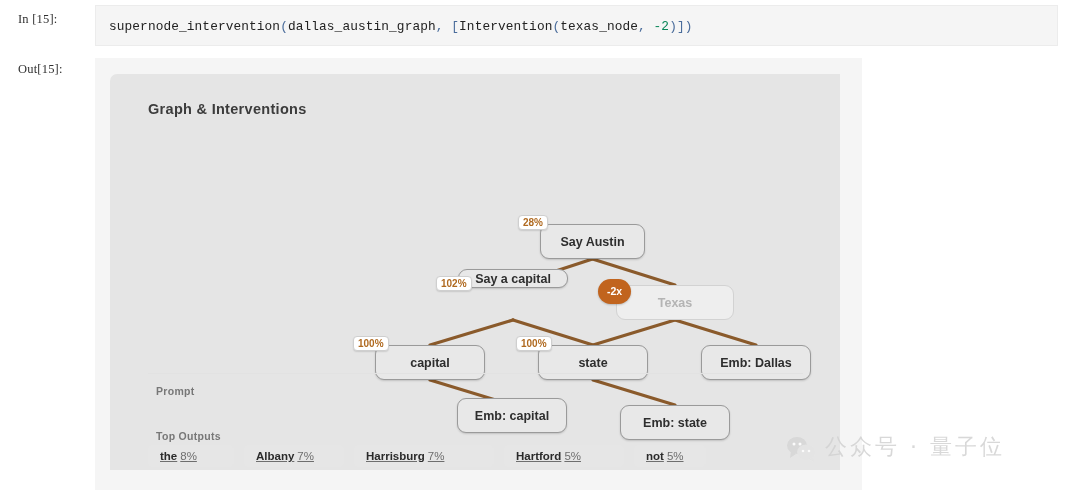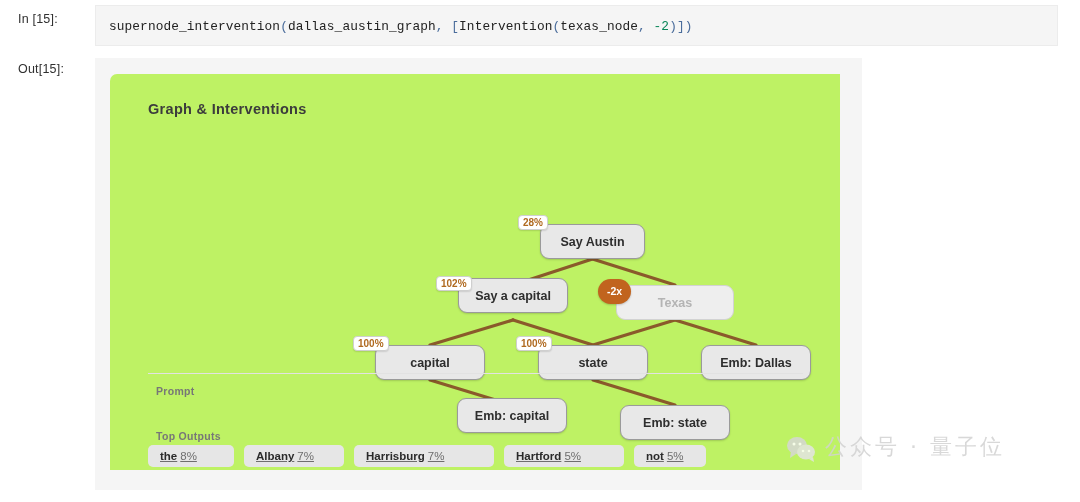--- a/index.html
+++ b/index.html
@@ -12,21 +12,21 @@
     height: 502px;
     position: relative;
     overflow: hidden;
     font-family: "Liberation Sans", sans-serif;
     -webkit-font-smoothing: antialiased;
   }
 
   
   .prompt {
     position: absolute;
-    font-family: Liberation Sans, sans-serif;
+    font-family: Liberation Serif, serif;
     font-size: 12.5px;
     color: #303030;
     letter-spacing: 0.2px;
     white-space: nowrap;
   }
   #in-prompt  { left: 18px; top: 12px; }
   #out-prompt { left: 18px; top: 62px; }
 
   
   #input-cell {
@@ -60,21 +60,21 @@
     width: 767px;
     height: 432px;
     background: #f5f5f5;
   }
   #result-card {
     position: absolute;
     left: 110px;
     top: 74px;
     width: 730px;
     height: 396px;
-    background: #bef264;
+    background: #e5e5e5;
     border-radius: 7px 0 0 0;
     overflow: hidden;
   }
   #card-title {
     position: absolute;
     left: 38px;
     top: 27px;
     font-size: 14.5px;
     font-weight: bold;
     color: #3c3c3c;
@@ -239,21 +239,21 @@
         <line x1="565" y1="246" x2="483" y2="271" stroke="#8a5a2b" stroke-width="3.2" stroke-linecap="round"></line>
         <line x1="565" y1="246" x2="646" y2="271" stroke="#8a5a2b" stroke-width="3.2" stroke-linecap="round"></line>
         <line x1="320" y1="306" x2="402" y2="331" stroke="#8a5a2b" stroke-width="3.2" stroke-linecap="round"></line>
         <line x1="483" y1="306" x2="565" y2="331" stroke="#8a5a2b" stroke-width="3.2" stroke-linecap="round"></line>
       </svg>
 
   <div class="node" style="left: 430px; top: 150px; width: 105px; height: 35px;">
         <span>Say Austin</span>
       </div>
       <div class="badge" style="left: 408px; top: 141px;">28%</div>
-      <div class="node" style="left: 348px; top: 204px; width: 110px; height: 35px;">
+      <div class="node" style="left: 348px; top: 195px; width: 110px; height: 19px;">
         <span>Say a capital</span>
       </div>
       <div class="badge" style="left: 326px; top: 202px;">102%</div>
       <div class="node muted" style="left: 506px; top: 211px; width: 118px; height: 35px;">
         <span>Texas</span>
       </div>
       <div class="pill" style="left: 488px; top: 205px;">-2x</div>
       <div class="node" style="left: 265px; top: 271px; width: 110px; height: 35px; text-align: center;">
         <span>capital</span>
       </div>

